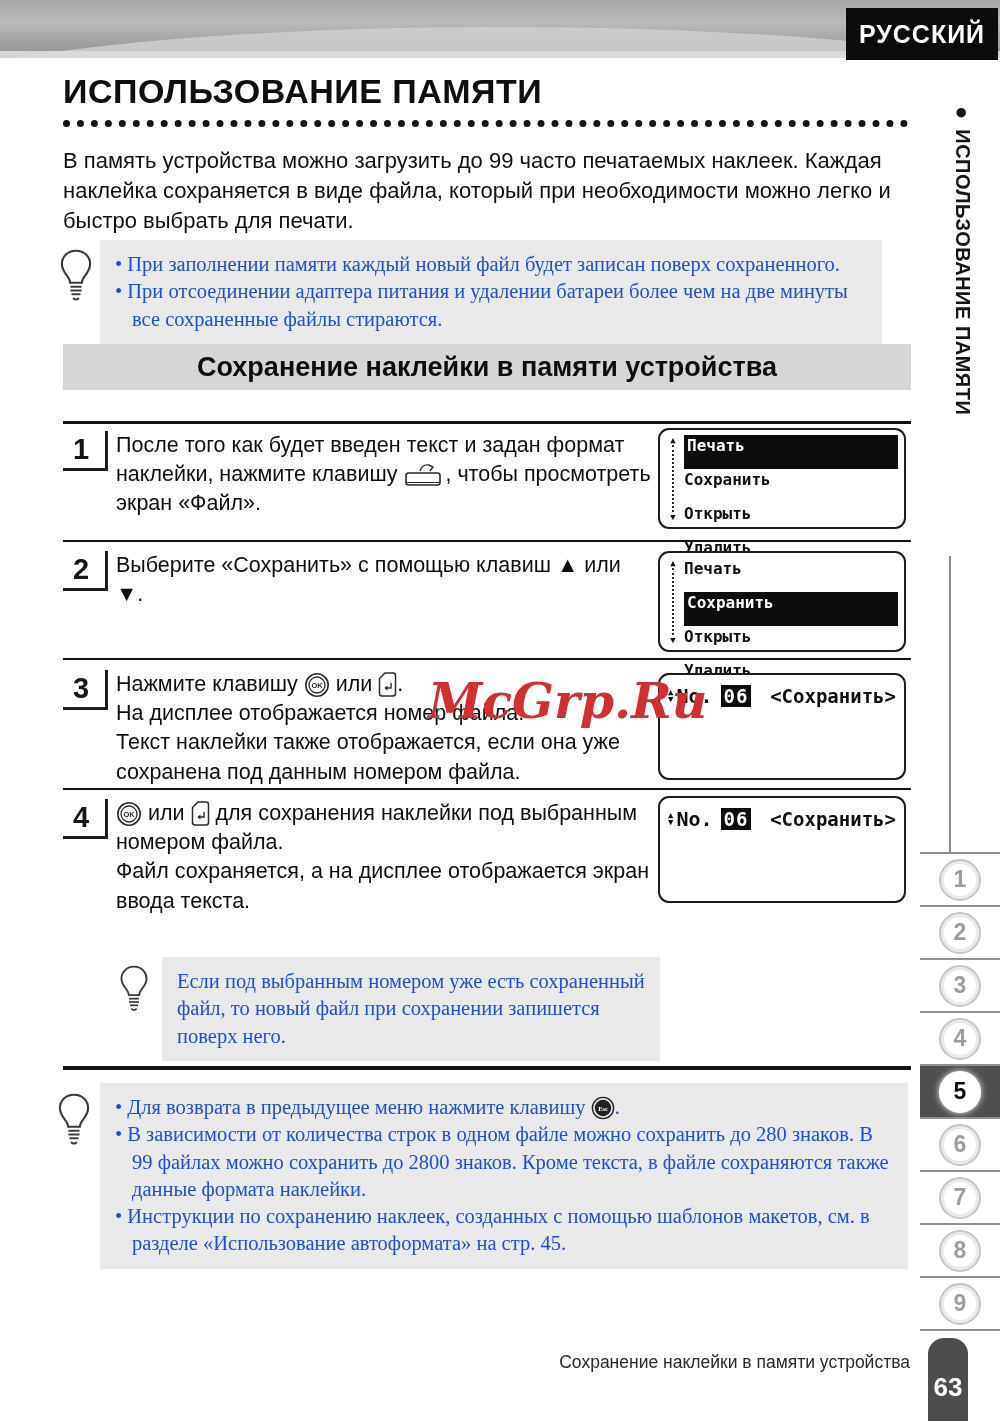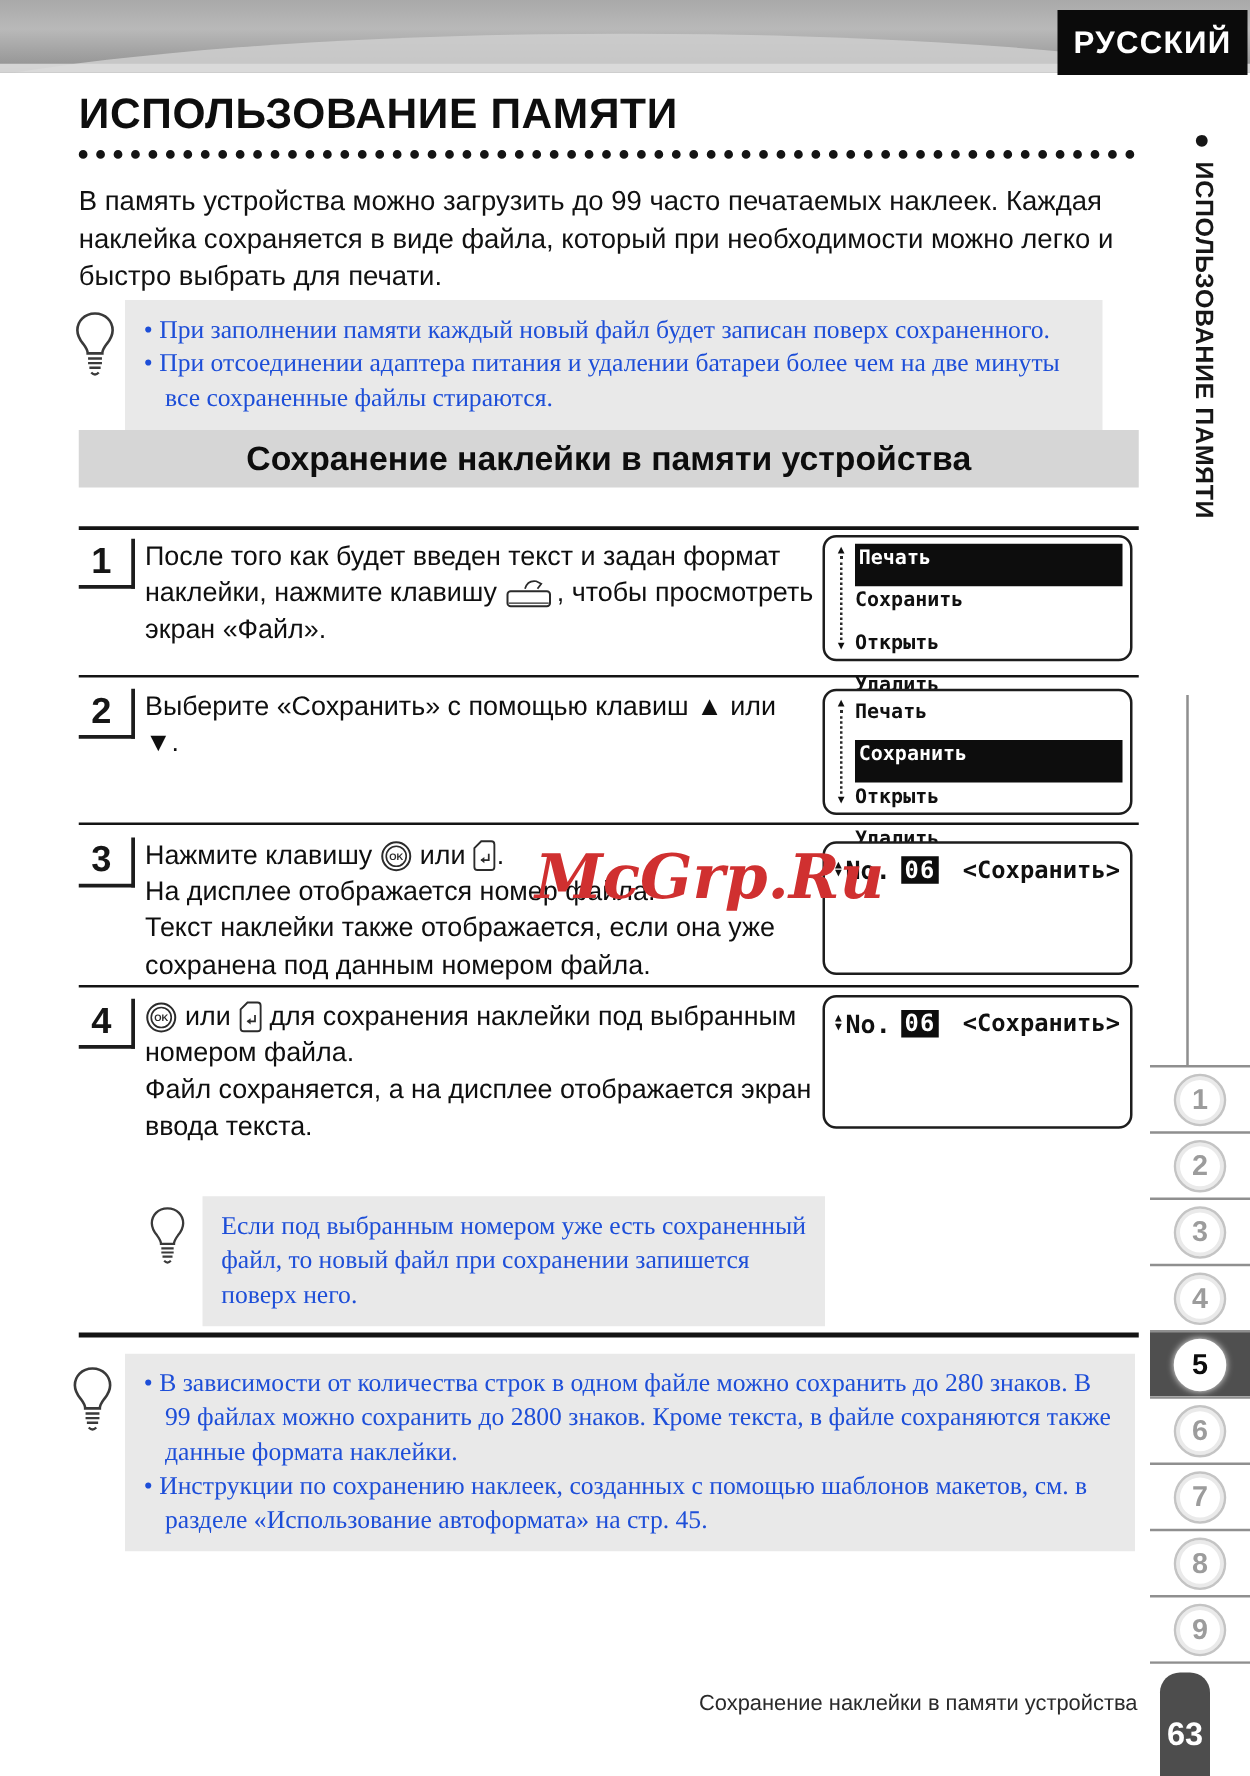--- a/index.html
+++ b/index.html
@@ -236,20 +236,30 @@
 <div class="bulb" style="left:56px;top:1092px;">
   <svg width="36" height="58" viewBox="0 0 24 38">
     <path d="M12 1.5 C6.2 1.5 2.6 5.8 2.6 10.4 c0 3.2 1.5 5.3 3.1 7.3 1.2 1.6 2.4 3.4 2.4 5.1 l7.8 0 c0-1.7 1.2-3.5 2.4-5.1 1.6-2 3.1-4.1 3.1-7.3 C21.4 5.8 17.8 1.5 12 1.5 Z" fill="#fff" stroke="#3a3a3a" stroke-width="1.4"></path>
     <line x1="8.3" y1="25.5" x2="15.7" y2="25.5" stroke="#3a3a3a" stroke-width="1.3"></line>
     <line x1="8.3" y1="28" x2="15.7" y2="28" stroke="#3a3a3a" stroke-width="1.3"></line>
     <line x1="9" y1="30.5" x2="15" y2="30.5" stroke="#3a3a3a" stroke-width="1.3"></line>
     <path d="M10 33 q2 2 4 0" fill="none" stroke="#3a3a3a" stroke-width="1.3"></path>
   </svg>
 </div>
 <div class="notebox" style="left:100px;top:1083px;width:778px;">
+  <div class="bullet-item">
+    <span>Для возврата в предыдущее меню нажмите клавишу</span>
+    <span class="ikey" style="vertical-align:-6px;">
+      <svg width="24" height="24" viewBox="0 0 24 24">
+        <circle cx="12" cy="12" r="10.6" fill="none" stroke="#222" stroke-width="1.4"></circle>
+        <circle cx="12" cy="12" r="8.2" fill="#222"></circle>
+        <text x="12" y="14.6" font-size="6.5" font-weight="bold" text-anchor="middle" fill="#fff">Esc</text>
+      </svg>
+    </span><span>.</span>
+  </div>
   <div class="bullet-item">В зависимости от количества строк в одном файле можно сохранить до 280 знаков. В 99 файлах можно сохранить до 2800 знаков. Кроме текста, в файле сохраняются также данные формата наклейки.</div>
   <div class="bullet-item">Инструкции по сохранению наклеек, созданных с помощью шаблонов макетов, см. в разделе «Использование автоформата» на стр. 45.</div>
 </div>
 
 <div class="watermark" style="color: rgb(208, 48, 48);">McGrp.Ru</div>
 
 <div class="tabs">
   <div class="tab-cell">
       <div class="tab-circle">1</div>
     </div>

